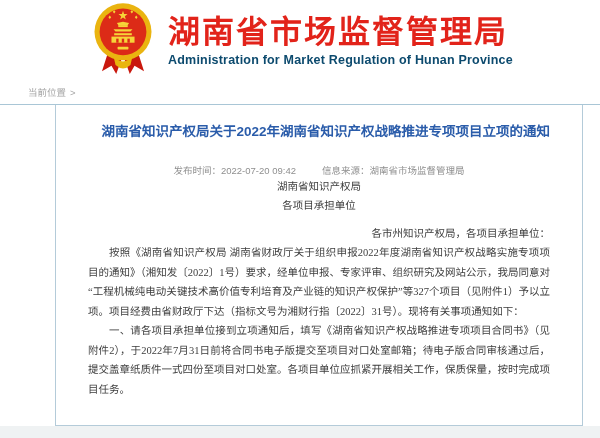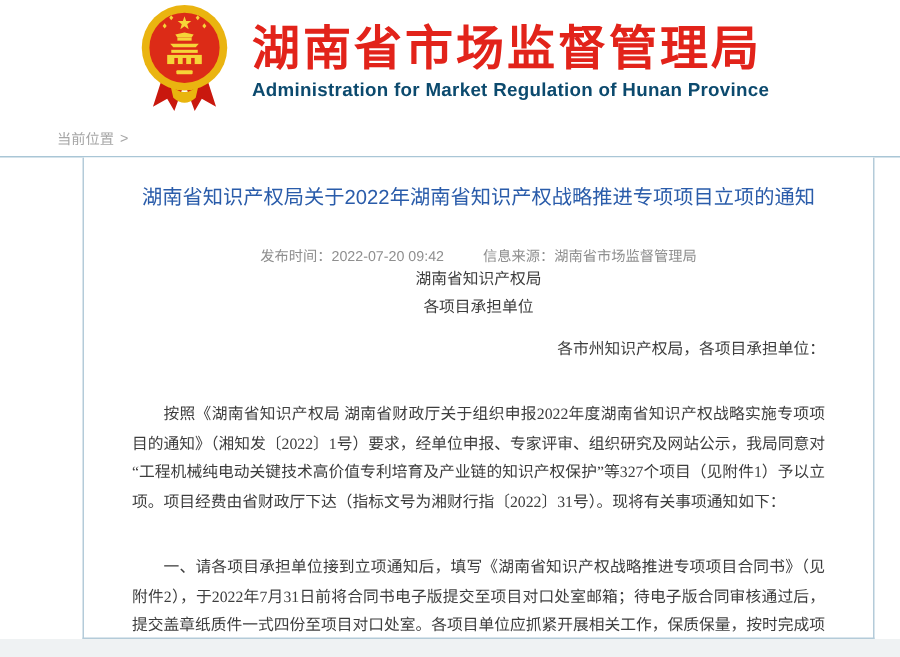--- a/index.html
+++ b/index.html
@@ -31,21 +31,21 @@
     color: #0c4a6e;
     font-size: 12.5px;
     font-weight: bold;
     margin-top: 3px;
     letter-spacing: 0.2px;
   }
 
   
   .breadcrumb-bar {
     height: 24px;
-    padding-left: 38px;
+    padding-left: 28px;
     display: flex;
     align-items: center;
     font-size: 9.5px;
     color: #a6a6a6;
     background: #ffffff;
   }
   .breadcrumb-bar .sep { margin: 0 4px; }
   .breadcrumb-path { color: #a6a6a6; cursor: pointer; }
 
   
@@ -61,24 +61,24 @@
     width: 528px;
     height: 321px;
     background: #ffffff;
     border-left: 1px solid #b4cbd9;
     border-right: 1px solid #b4cbd9;
     border-bottom: 1px solid #b4cbd9;
     padding: 18px 32px 0 32px;
     overflow: hidden;
   }
   .article-title {
-    text-align: center;
+    text-align: right;
     color: #2a5caa;
     font-size: 13.5px;
-    font-weight: normal;
+    font-weight: bold;
     line-height: 18px;
   }
   .article-meta {
     text-align: center;
     color: #8f8f8f;
     font-size: 9.5px;
     margin-top: 22px;
   }
   .article-meta .meta-gap { display: inline-block; width: 26px; }
 
@@ -87,21 +87,20 @@
     color: #3d3d3d;
     font-size: 10.5px;
   }
   .doc-center { text-align: center; line-height: 19px; }
   .doc-center.first { margin-top: 14px; }
   .doc-salutation { margin-top: 9px; line-height: 19px; text-align: right; }
   .doc-paragraph {
     text-indent: 2em;
     text-align: justify;
     line-height: 19.5px;
-    margin-top: 24px;
   }
 
   
   .footer-strip {
     position: absolute;
     left: 0; right: 0; bottom: 0;
     height: 12px;
     background: #eff2f3;
   }
 </style>

